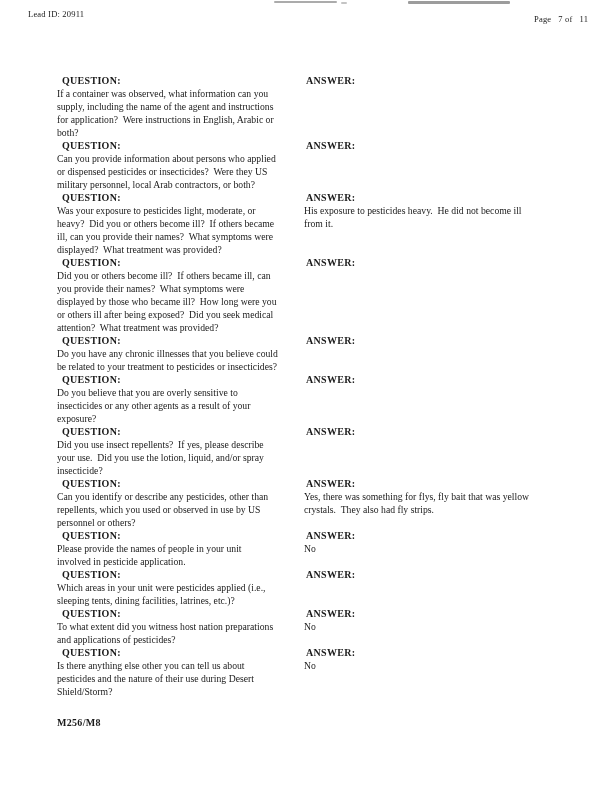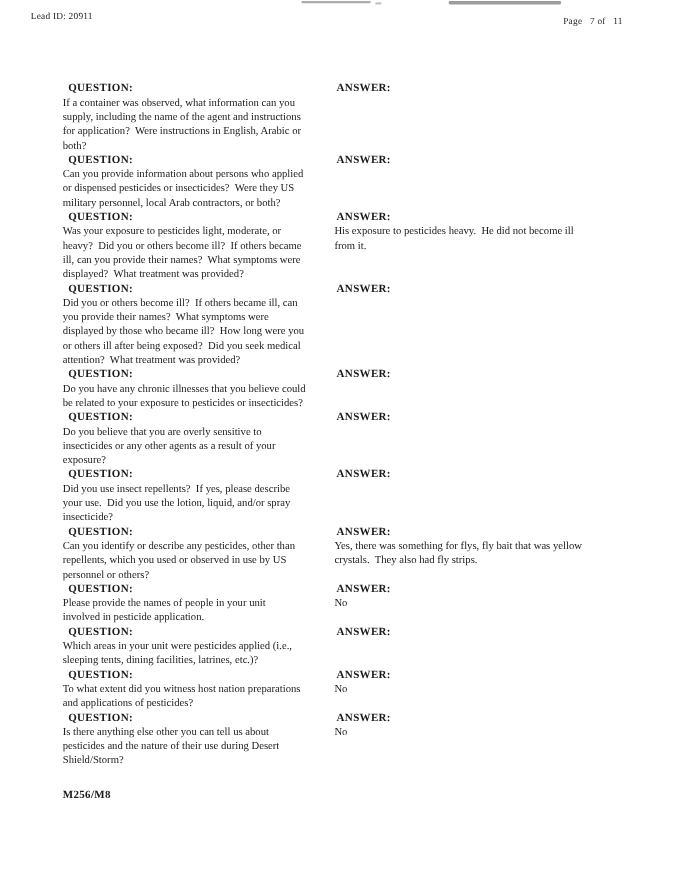--- a/index.html
+++ b/index.html
@@ -29,21 +29,21 @@
   .header-lead-id {
     position: absolute;
     left: 28px;
     top: 9px;
     font-size: 8.5px;
     letter-spacing: 0.2px;
     white-space: pre;
   }
   .header-page {
     position: absolute;
-    left: 512px;
+    left: 534px;
     top: 14px;
     font-size: 8.5px;
     letter-spacing: 0.2px;
     white-space: pre;
   }
 
   .content {
     position: absolute;
     left: 57px;
     top: 74px;
@@ -149,21 +149,21 @@
     <div class="a-cell">
       <div class="a-label">ANSWER:</div>
       <div class="a-text"></div>
     </div>
   </div>
 
   <div class="qa-block">
     <div class="q-cell">
       <div class="q-label">QUESTION:</div>
       <div class="q-text">Do you have any chronic illnesses that you believe could
-be related to your exposure to pesticides or insecticides?</div>
+be related to your treatment to pesticides or insecticides?</div>
     </div>
     <div class="a-cell">
       <div class="a-label">ANSWER:</div>
       <div class="a-text"></div>
     </div>
   </div>
 
   <div class="qa-block">
     <div class="q-cell">
       <div class="q-label">QUESTION:</div>

